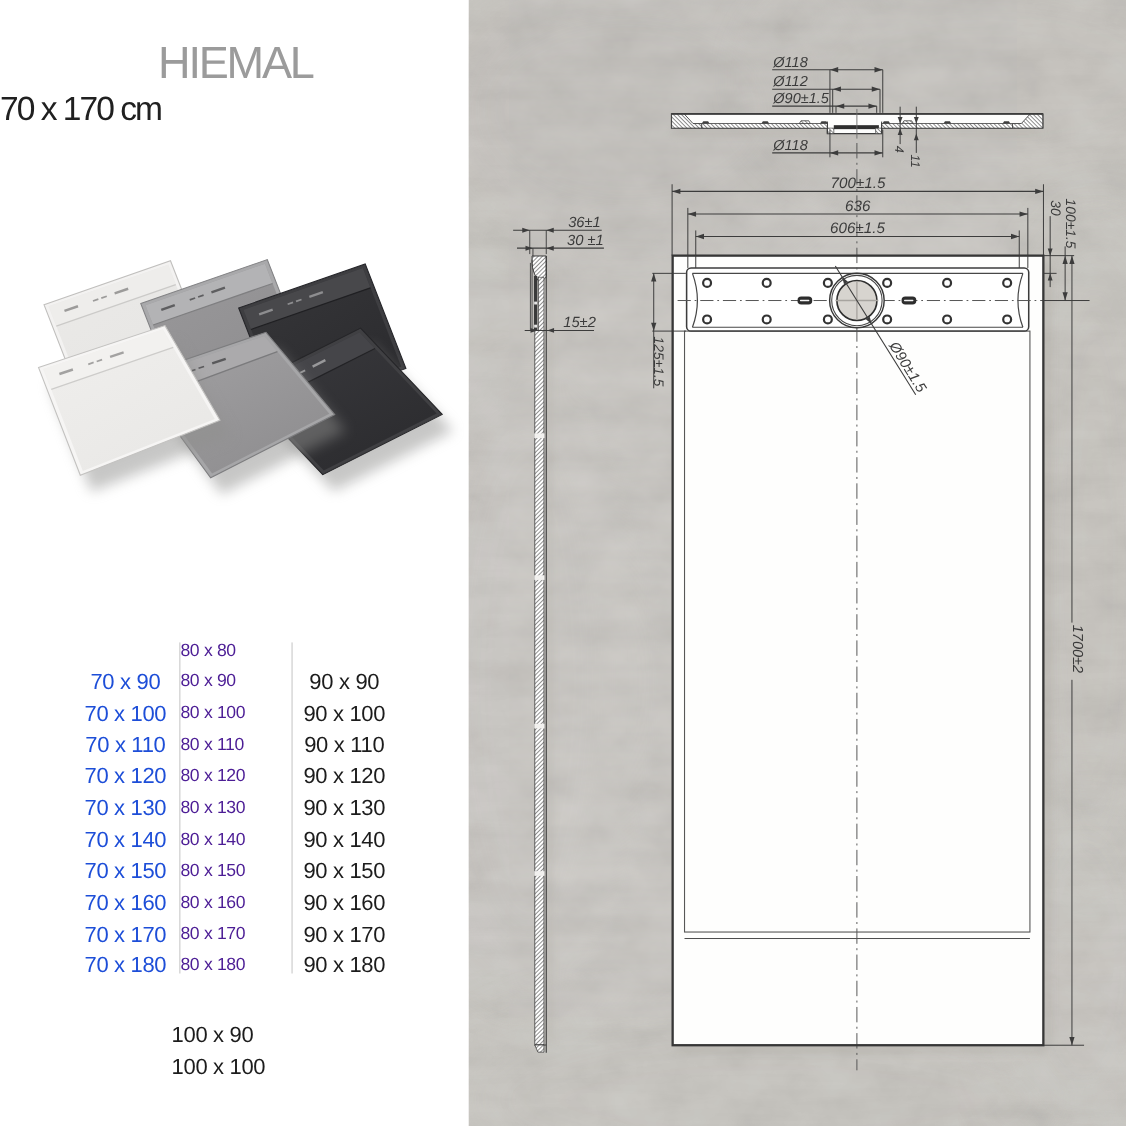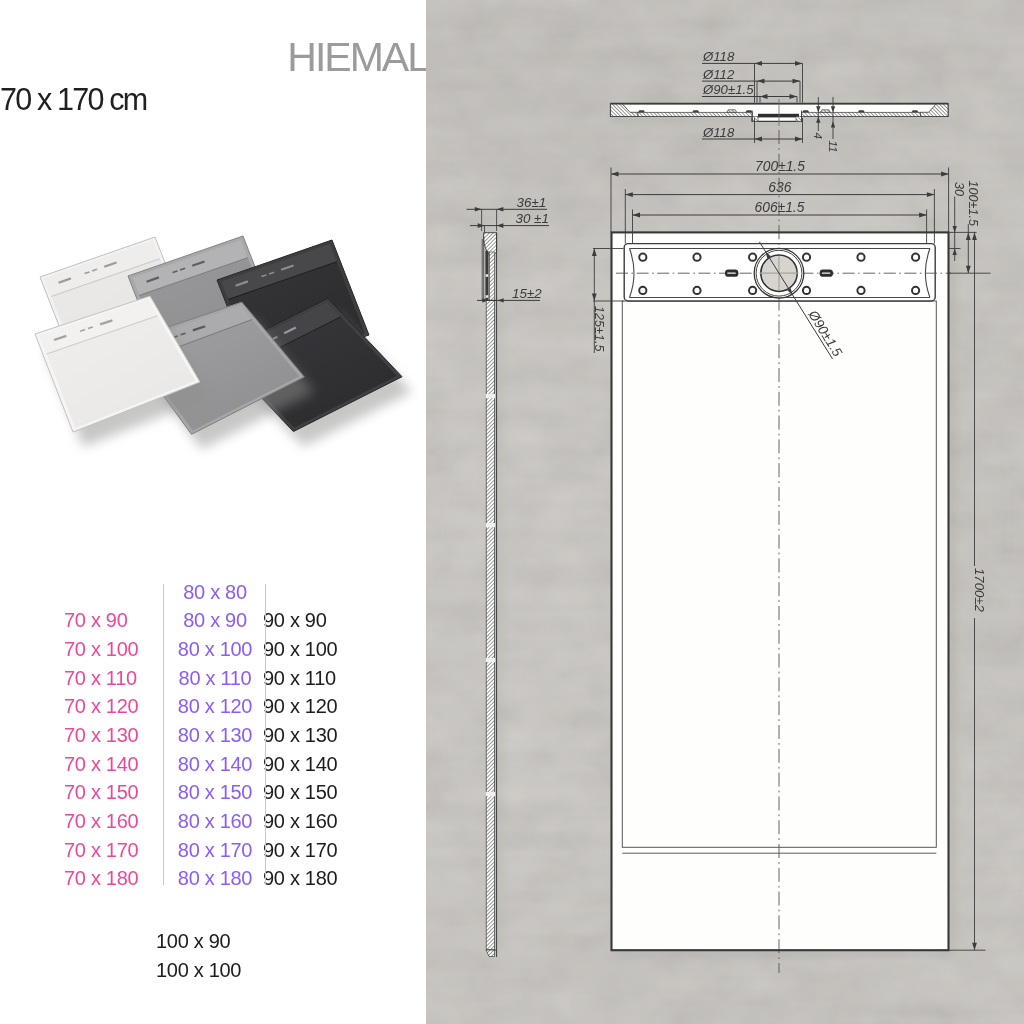--- a/index.html
+++ b/index.html
@@ -1,18 +1,18 @@
 <!DOCTYPE html>
 <html><head><meta charset="utf-8">
 <style>
 html,body{margin:0;padding:0;width:1024px;height:1024px;background:#ffffff;overflow:hidden;
 font-family:"Liberation Sans",sans-serif;-webkit-font-smoothing:antialiased;}
 </style></head>
 <body>
-<div style="position:absolute;left:0;top:34px;width:428px;text-align:right;font-size:41px;letter-spacing:-2px;color:#9b9b9b;">HIEMAL</div>
+<div style="position:absolute;left:0;top:34px;width:428px;text-align:center;font-size:41px;letter-spacing:-2px;color:#9b9b9b;">HIEMAL</div>
 <div style="position:absolute;left:0;top:82px;width:428px;text-align:left;font-size:30.5px;letter-spacing:-1.8px;color:#202020;">70 x 170 cm</div>
 <svg width="440" height="250" viewBox="10 220 440 250" style="position:absolute;left:10px;top:220px">
     <defs>
 <filter id="sb">
         <feGaussianBlur stdDeviation="6"></feGaussianBlur>
       </filter>
 <linearGradient id="gFW" x1="0" y1="0" x2="0.7" y2="1">
         <stop offset="0" stop-color="#f0efed"></stop>
         <stop offset="1" stop-color="#e9e8e6"></stop>
       </linearGradient>
@@ -82,23 +82,23 @@
 <polygon points="45.0,349.0 160.0,311.0 210.0,397.0 83.0,447.0" fill="#8f8f8d" opacity="0.5" filter="url(#sb)"></polygon>
 <polygon points="35.0,334.0 150.0,296.0 200.0,382.0 73.0,432.0" fill="#f6f5f4" stroke="#c3c2c0" stroke-width="1"></polygon>
 <polygon points="39.4,335.5 148.0,299.6 195.3,380.8 75.3,428.1" fill="url(#gFW)"></polygon>
 <polygon points="39.4,335.5 148.0,299.6 157.5,315.8 46.6,354.0" fill="#f2f1ef"></polygon>
 <line x1="46.6" y1="354.0" x2="157.5" y2="315.8" stroke="#cdccca" stroke-width="1.1"></line>
 <line x1="54.0" y1="340.0" x2="66.3" y2="335.9" stroke="#a3a2a1" stroke-width="2.2"></line>
 <line x1="100.1" y1="324.4" x2="112.4" y2="320.4" stroke="#a3a2a1" stroke-width="2.2"></line>
 <line x1="80.2" y1="331.2" x2="85.1" y2="329.5" stroke="#a3a2a1" stroke-width="1.6"></line>
 <line x1="87.9" y1="328.6" x2="92.8" y2="326.9" stroke="#a3a2a1" stroke-width="1.6"></line>
   </svg>
-<div style="position:absolute;left:64px;top:606.3px;width:100px;font-size:20px;line-height:28.65px;color:#ec4899;letter-spacing:-0.3px;">70 x 90<br>70 x 100<br>70 x 110<br>70 x 120<br>70 x 130<br>70 x 140<br>70 x 150<br>70 x 160<br>70 x 170<br>70 x 180</div>
-<div style="position:absolute;left:164px;top:577.7px;width:102px;text-align:center;font-size:20px;line-height:28.65px;color:#8b5cf6;letter-spacing:-0.3px;">80 x 80<br>80 x 90<br>80 x 100<br>80 x 110<br>80 x 120<br>80 x 130<br>80 x 140<br>80 x 150<br>80 x 160<br>80 x 170<br>80 x 180</div>
-<div style="position:absolute;left:263px;top:606.3px;width:100px;text-align:left;font-size:20px;line-height:28.65px;color:#1c1c1c;letter-spacing:-0.3px;">90 x 90<br>90 x 100<br>90 x 110<br>90 x 120<br>90 x 130<br>90 x 140<br>90 x 150<br>90 x 160<br>90 x 170<br>90 x 180</div>
+<div style="position:absolute;left:64px;top:606.3px;width:100px;text-align:center;font-size:20px;line-height:28.65px;color:#1d4ed8;letter-spacing:-0.3px;">70 x 90<br>70 x 100<br>70 x 110<br>70 x 120<br>70 x 130<br>70 x 140<br>70 x 150<br>70 x 160<br>70 x 170<br>70 x 180</div>
+<div style="position:absolute;left:164px;top:577.7px;width:102px;text-align:left;font-size:16px;line-height:28.65px;color:#4c1d95;letter-spacing:-0.3px;">80 x 80<br>80 x 90<br>80 x 100<br>80 x 110<br>80 x 120<br>80 x 130<br>80 x 140<br>80 x 150<br>80 x 160<br>80 x 170<br>80 x 180</div>
+<div style="position:absolute;left:263px;top:606.3px;width:100px;text-align:center;font-size:20px;line-height:28.65px;color:#1c1c1c;letter-spacing:-0.3px;">90 x 90<br>90 x 100<br>90 x 110<br>90 x 120<br>90 x 130<br>90 x 140<br>90 x 150<br>90 x 160<br>90 x 170<br>90 x 180</div>
 <div style="position:absolute;left:162.5px;top:584px;width:1.8px;height:301px;background:#c9c9c9"></div>
 <div style="position:absolute;left:264.5px;top:584px;width:1.8px;height:301px;background:#c9c9c9"></div>
 <div style="position:absolute;left:156px;top:927px;width:120px;text-align:left;font-size:20px;line-height:28.65px;color:#1c1c1c;letter-spacing:-0.3px;">100 x 90<br>100 x 100</div>
 <svg width="598" height="1024" viewBox="426 0 598 1024" style="position:absolute;left:426px;top:0">
     <defs>
 <filter id="conc" x="0" y="0" width="100%" height="100%">
   <feTurbulence type="fractalNoise" baseFrequency="0.022 0.03" numOctaves="4" seed="8" result="n"></feTurbulence>
   <feColorMatrix in="n" type="saturate" values="0"></feColorMatrix>
   <feComponentTransfer>
           <feFuncA type="linear" slope="0" intercept="1"></feFuncA>

